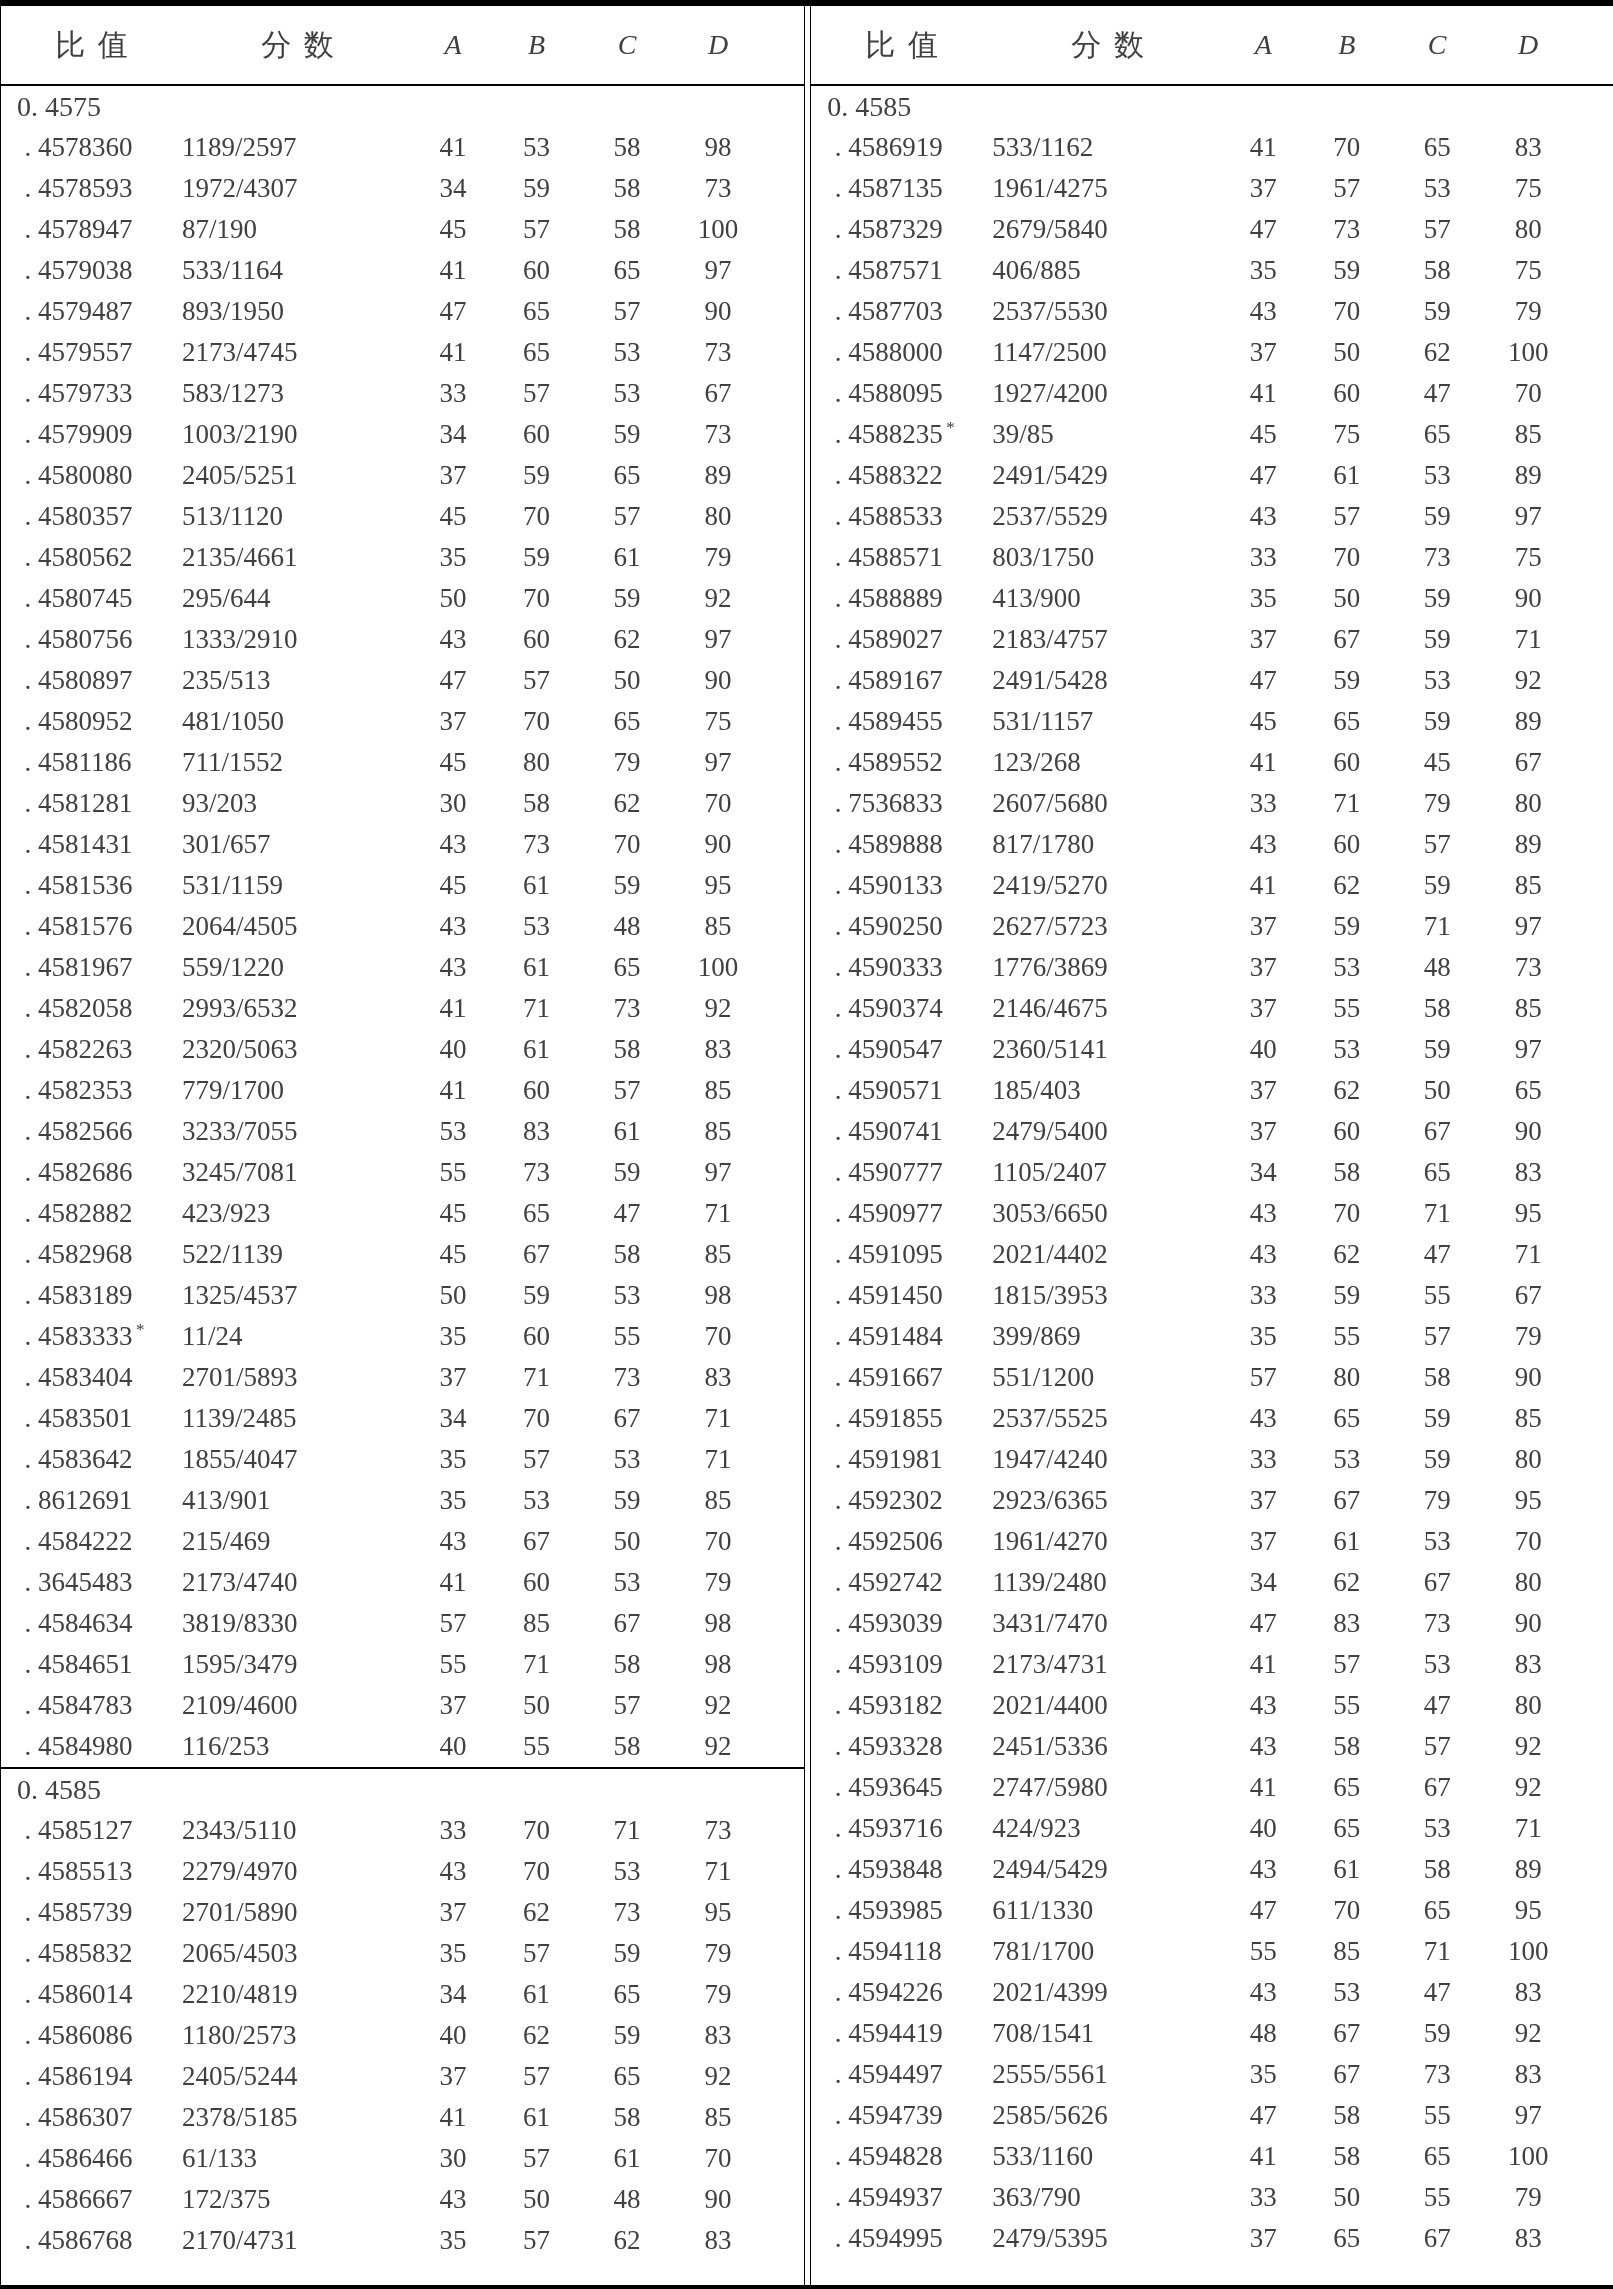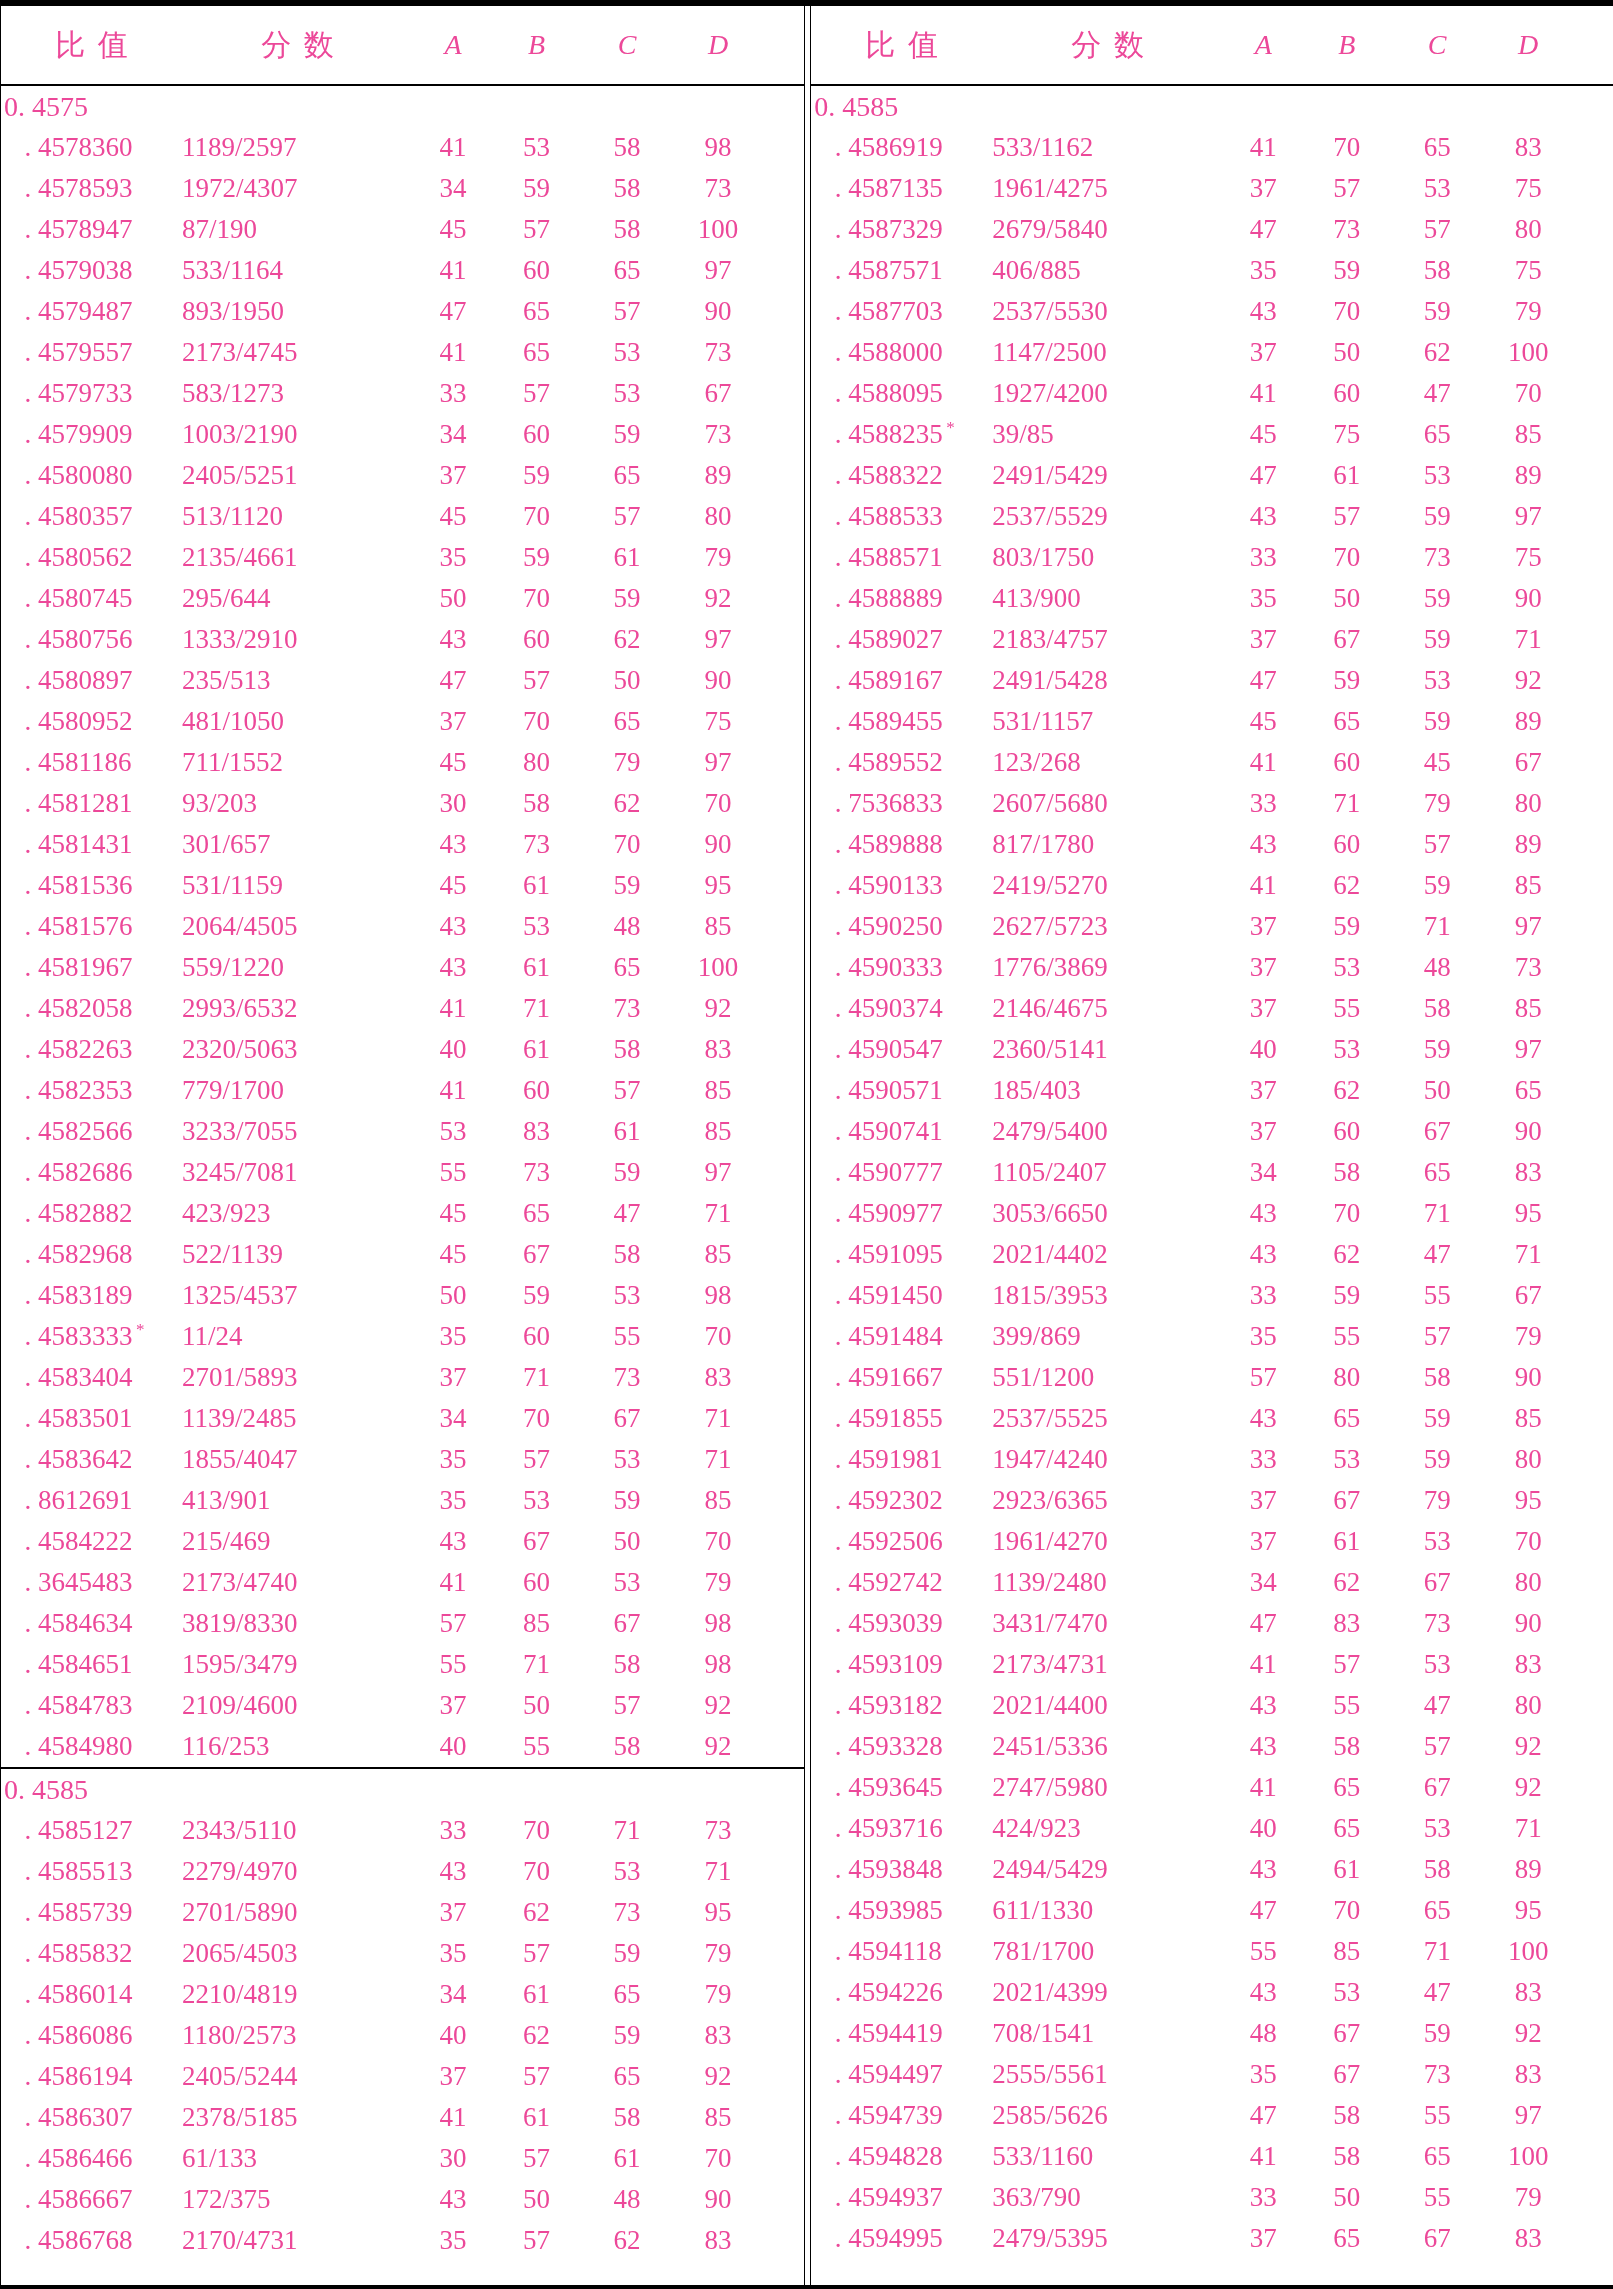--- a/index.html
+++ b/index.html
@@ -1,18 +1,18 @@
 <!DOCTYPE html>
 <html style="font-size:14.5px"><head>
 <meta charset="utf-8">
 <style>
   html,body{margin:0;padding:0;background:#e8e8e8;}
   .page{
     width:1614px;height:2290px;background:#ffffff;position:relative;
-    font-family:"Liberation Serif","DejaVu Serif",serif;color:#ec4899;
+    font-family:"Liberation Serif","DejaVu Serif",serif;color:#404040;
     box-sizing:border-box;overflow:hidden;
   }
   .table{
     position:absolute;inset:0;box-sizing:border-box;
     border-top:6.3px solid #000;border-bottom:5.4px solid #000;
     border-left:1.8px solid #000;border-right:1.8px solid #000;
     display:flex;
   }
   .half{flex:0 0 803px;box-sizing:border-box;display:flex;flex-direction:column;}
   .half.right{flex:1 1 auto;}
@@ -23,21 +23,21 @@
   }
   .h-cell{text-align:center;font-size:30px;letter-spacing:12.7px;text-indent:12.7px;}
   .h-cell.it{font-style:italic;font-size:28px;letter-spacing:0;text-indent:0;}
   .body{flex:1 1 auto;}
   .row{
     display:grid;grid-template-columns:181px 231px 80px 87px 94px 88px;
     height:41px;line-height:41px;
   }
   .row.section{display:block;}
   .row.divided{border-top:2.7px solid #000;}
-  .section-label{padding-left:3px;font-size:28px;}
+  .section-label{padding-left:16px;font-size:28px;}
   .cell{font-size:27px;white-space:nowrap;}
   .cell.ratio{padding-left:23.5px;}
   .cell.num{text-align:center;}
   .star{font-size:17px;vertical-align:super;line-height:0;margin-left:3.6px;}
 </style>
 </head>
 <body>
 
 <div class="page">
   <div class="table">

